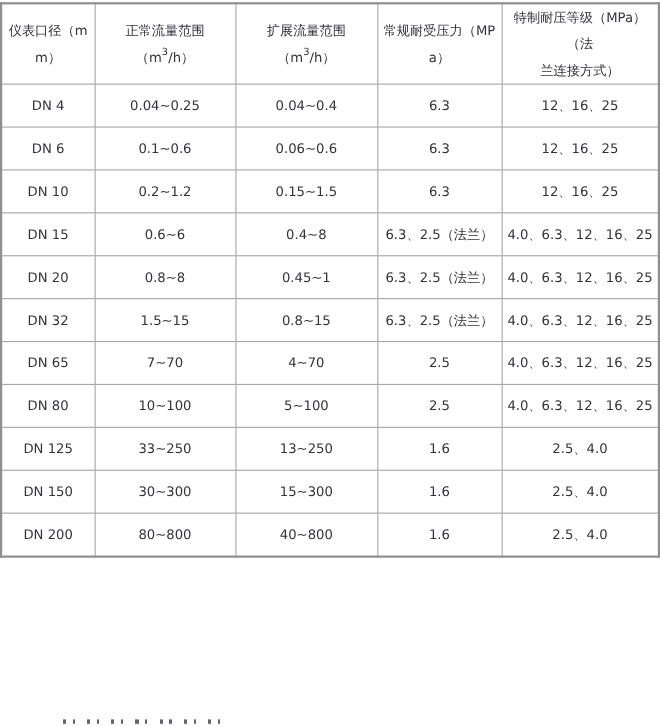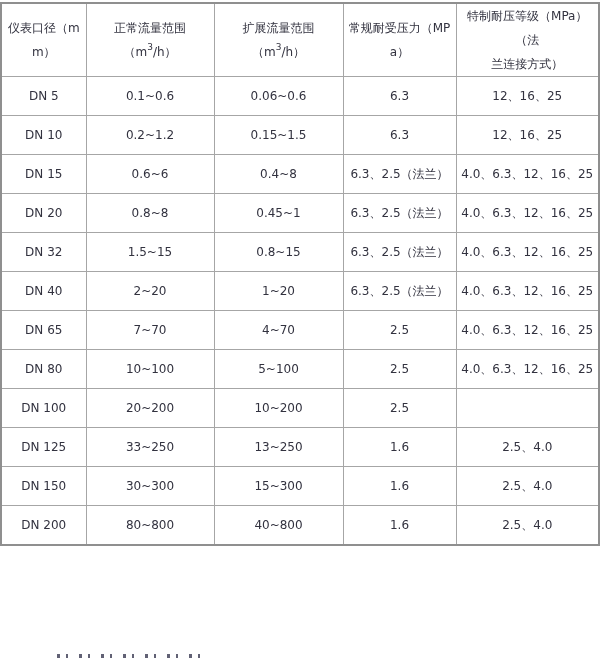--- a/index.html
+++ b/index.html
@@ -86,21 +86,28 @@
         <span class="hline">a）</span>
       </th>
       <th>
         <span class="hline">特制耐压等级（MPa）（法</span>
         <span class="hline">兰连接方式）</span>
       </th>
     </tr>
   </thead>
   <tbody>
       <tr>
-        <td>DN 5</td>
+        <td>DN 4</td>
+        <td>0.04~0.25</td>
+        <td>0.04~0.4</td>
+        <td>6.3</td>
+        <td>12、16、25</td>
+      </tr>
+      <tr>
+        <td>DN 6</td>
         <td>0.1~0.6</td>
         <td>0.06~0.6</td>
         <td>6.3</td>
         <td>12、16、25</td>
       </tr>
       <tr>
         <td>DN 10</td>
         <td>0.2~1.2</td>
         <td>0.15~1.5</td>
         <td>6.3</td>
@@ -121,46 +128,32 @@
         <td>4.0、6.3、12、16、25</td>
       </tr>
       <tr>
         <td>DN 32</td>
         <td>1.5~15</td>
         <td>0.8~15</td>
         <td>6.3、2.5（法兰）</td>
         <td>4.0、6.3、12、16、25</td>
       </tr>
       <tr>
-        <td>DN 40</td>
-        <td>2~20</td>
-        <td>1~20</td>
-        <td>6.3、2.5（法兰）</td>
-        <td>4.0、6.3、12、16、25</td>
-      </tr>
-      <tr>
         <td>DN 65</td>
         <td>7~70</td>
         <td>4~70</td>
         <td>2.5</td>
         <td>4.0、6.3、12、16、25</td>
       </tr>
       <tr>
         <td>DN 80</td>
         <td>10~100</td>
         <td>5~100</td>
         <td>2.5</td>
         <td>4.0、6.3、12、16、25</td>
-      </tr>
-      <tr>
-        <td>DN 100</td>
-        <td>20~200</td>
-        <td>10~200</td>
-        <td>2.5</td>
-        <td></td>
       </tr>
       <tr>
         <td>DN 125</td>
         <td>33~250</td>
         <td>13~250</td>
         <td>1.6</td>
         <td>2.5、4.0</td>
       </tr>
       <tr>
         <td>DN 150</td>

